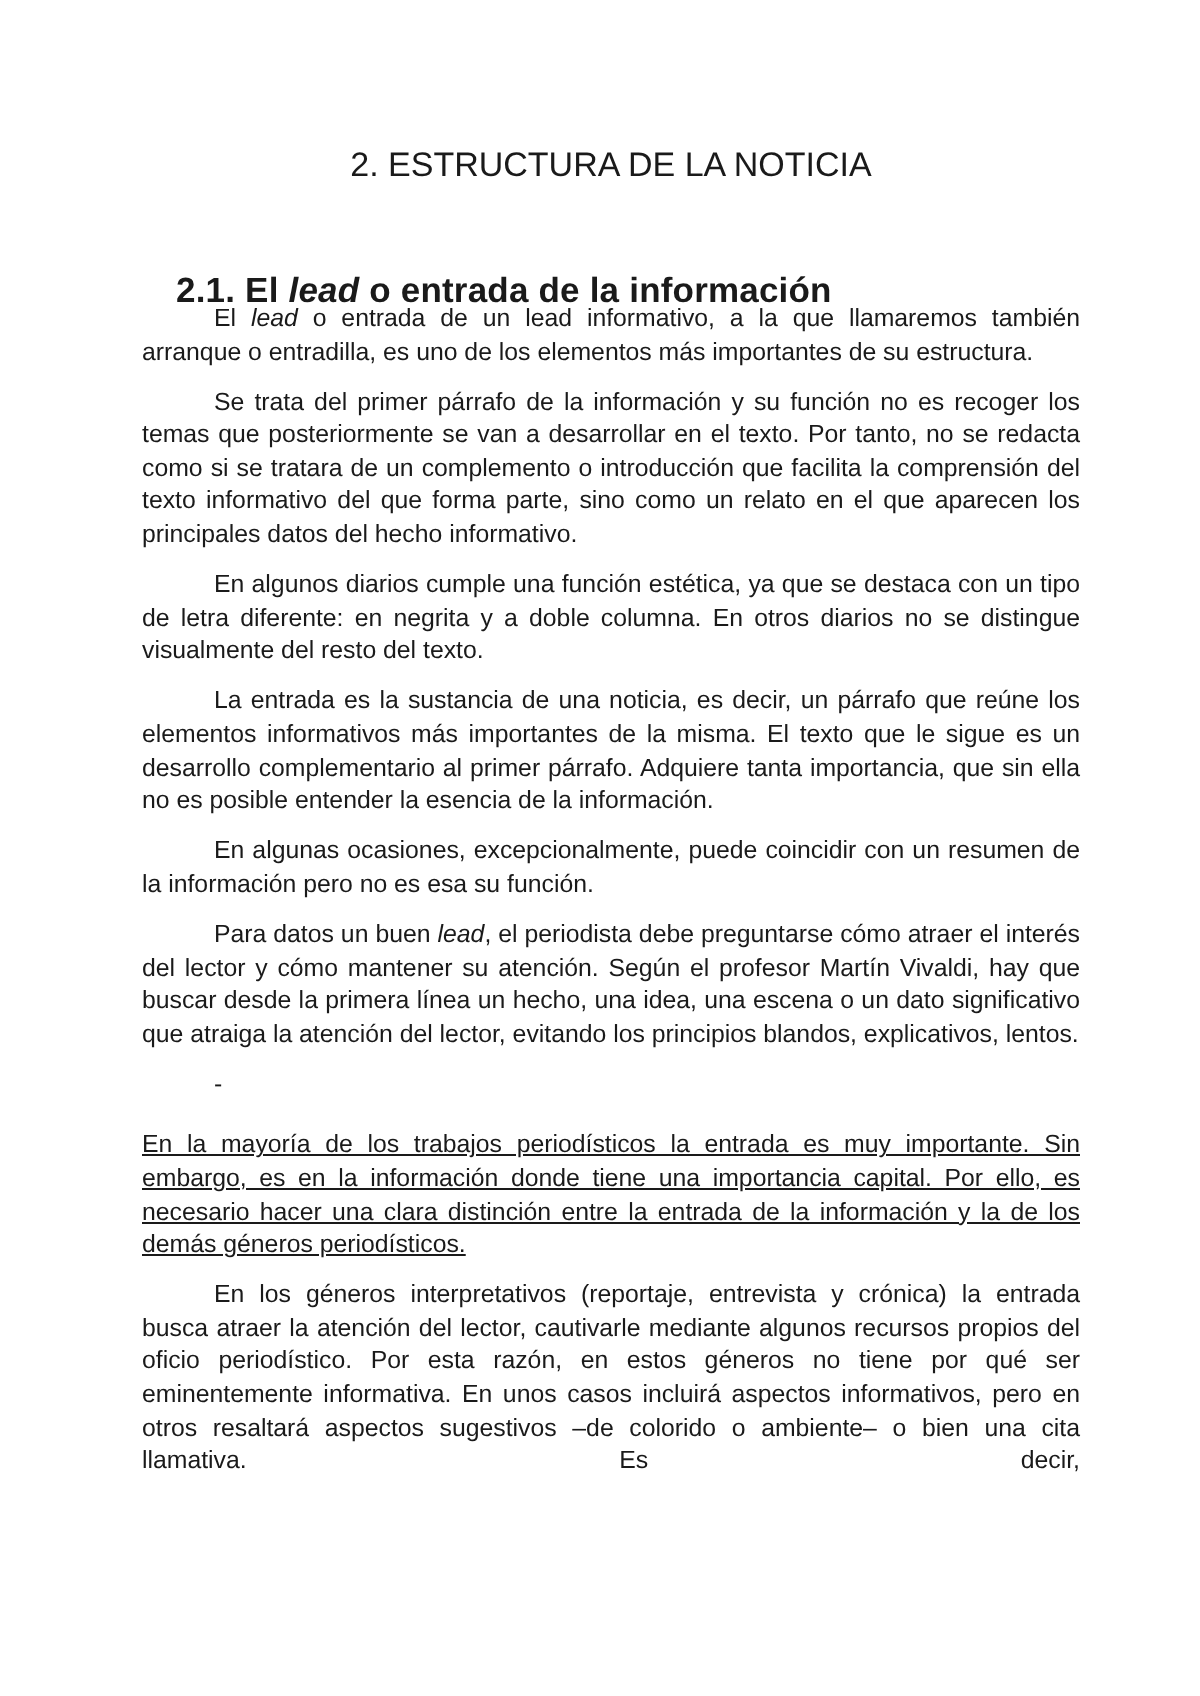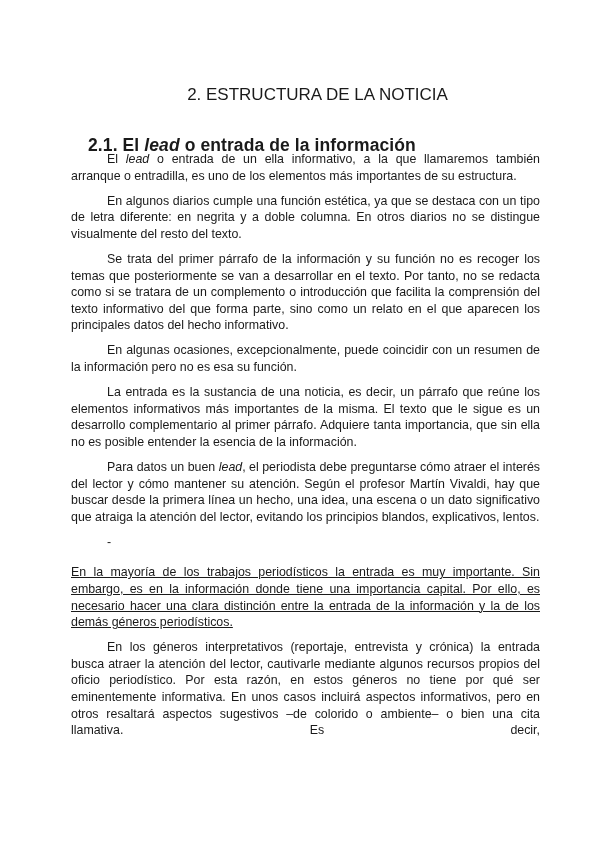--- a/index.html
+++ b/index.html
@@ -13,21 +13,21 @@
     font-family: "Liberation Sans", sans-serif;
   }
   .title {
     position: absolute;
     top: 73px;
     left: 0;
     width: 469px;
     text-align: center;
     font-size: 17px;
     font-weight: normal;
-    margin: 12px;
+    margin: 0;
     letter-spacing: 0;
   }
   .section {
     position: absolute;
     top: 118px;
     left: 0;
     margin: 17px;
     font-size: 17.5px;
     font-weight: bold;
     letter-spacing: 0.1px;
@@ -58,29 +58,29 @@
 </style>
 </head>
 <body>
 
 <div class="page">
   <h1 class="title">2. ESTRUCTURA DE LA NOTICIA</h1>
 
   <h2 class="section"><span>2.1. El </span><i>lead</i><span> o entrada de la información</span></h2>
 
   <div class="body">
-    <p class="p"><span>El </span><i>lead</i><span> o entrada de un ella informativo, a la que llamaremos también arranque o entradilla, es uno de los elementos más importantes de su estructura.</span></p>
+    <p class="p"><span>El </span><i>lead</i><span> o entrada de un lead informativo, a la que llamaremos también arranque o entradilla, es uno de los elementos más importantes de su estructura.</span></p>
+
+    <p class="p">Se trata del primer párrafo de la información y su función no es recoger los temas que posteriormente se van a desarrollar en el texto. Por tanto, no se redacta como si se tratara de un complemento o introducción que facilita la comprensión del texto informativo del que forma parte, sino como un relato en el que aparecen los principales datos del hecho informativo.</p>
 
     <p class="p">En algunos diarios cumple una función estética, ya que se destaca con un tipo de letra diferente: en negrita y a doble columna. En otros diarios no se distingue visualmente del resto del texto.</p>
 
-    <p class="p">Se trata del primer párrafo de la información y su función no es recoger los temas que posteriormente se van a desarrollar en el texto. Por tanto, no se redacta como si se tratara de un complemento o introducción que facilita la comprensión del texto informativo del que forma parte, sino como un relato en el que aparecen los principales datos del hecho informativo.</p>
+    <p class="p">La entrada es la sustancia de una noticia, es decir, un párrafo que reúne los elementos informativos más importantes de la misma. El texto que le sigue es un desarrollo complementario al primer párrafo. Adquiere tanta importancia, que sin ella no es posible entender la esencia de la información.</p>
 
     <p class="p">En algunas ocasiones, excepcionalmente, puede coincidir con un resumen de la información pero no es esa su función.</p>
-
-    <p class="p">La entrada es la sustancia de una noticia, es decir, un párrafo que reúne los elementos informativos más importantes de la misma. El texto que le sigue es un desarrollo complementario al primer párrafo. Adquiere tanta importancia, que sin ella no es posible entender la esencia de la información.</p>
 
     <p class="p"><span>Para datos un buen </span><i>lead</i><span>, el periodista debe preguntarse cómo atraer el interés del lector y cómo mantener su atención. Según el profesor Martín Vivaldi, hay que buscar desde la primera línea un hecho, una idea, una escena o un dato significativo que atraiga la atención del lector, evitando los principios blandos, explicativos, lentos.</span></p>
 
 
     <p class="dash">-</p>
 
     <p class="p noindent">En la mayoría de los trabajos periodísticos la entrada es muy importante. Sin embargo, es en la información donde tiene una importancia capital. Por ello, es necesario hacer una clara distinción entre la entrada de la información y la de los demás géneros periodísticos.</p>
 
     <p class="p last">En los géneros interpretativos (reportaje, entrevista y crónica) la entrada busca atraer la atención del lector, cautivarle mediante algunos recursos propios del oficio periodístico. Por esta razón, en estos géneros no tiene por qué ser eminentemente informativa. En unos casos incluirá aspectos informativos, pero en otros resaltará aspectos sugestivos –de colorido o ambiente– o bien una cita llamativa. Es decir,</p>
   </div>

